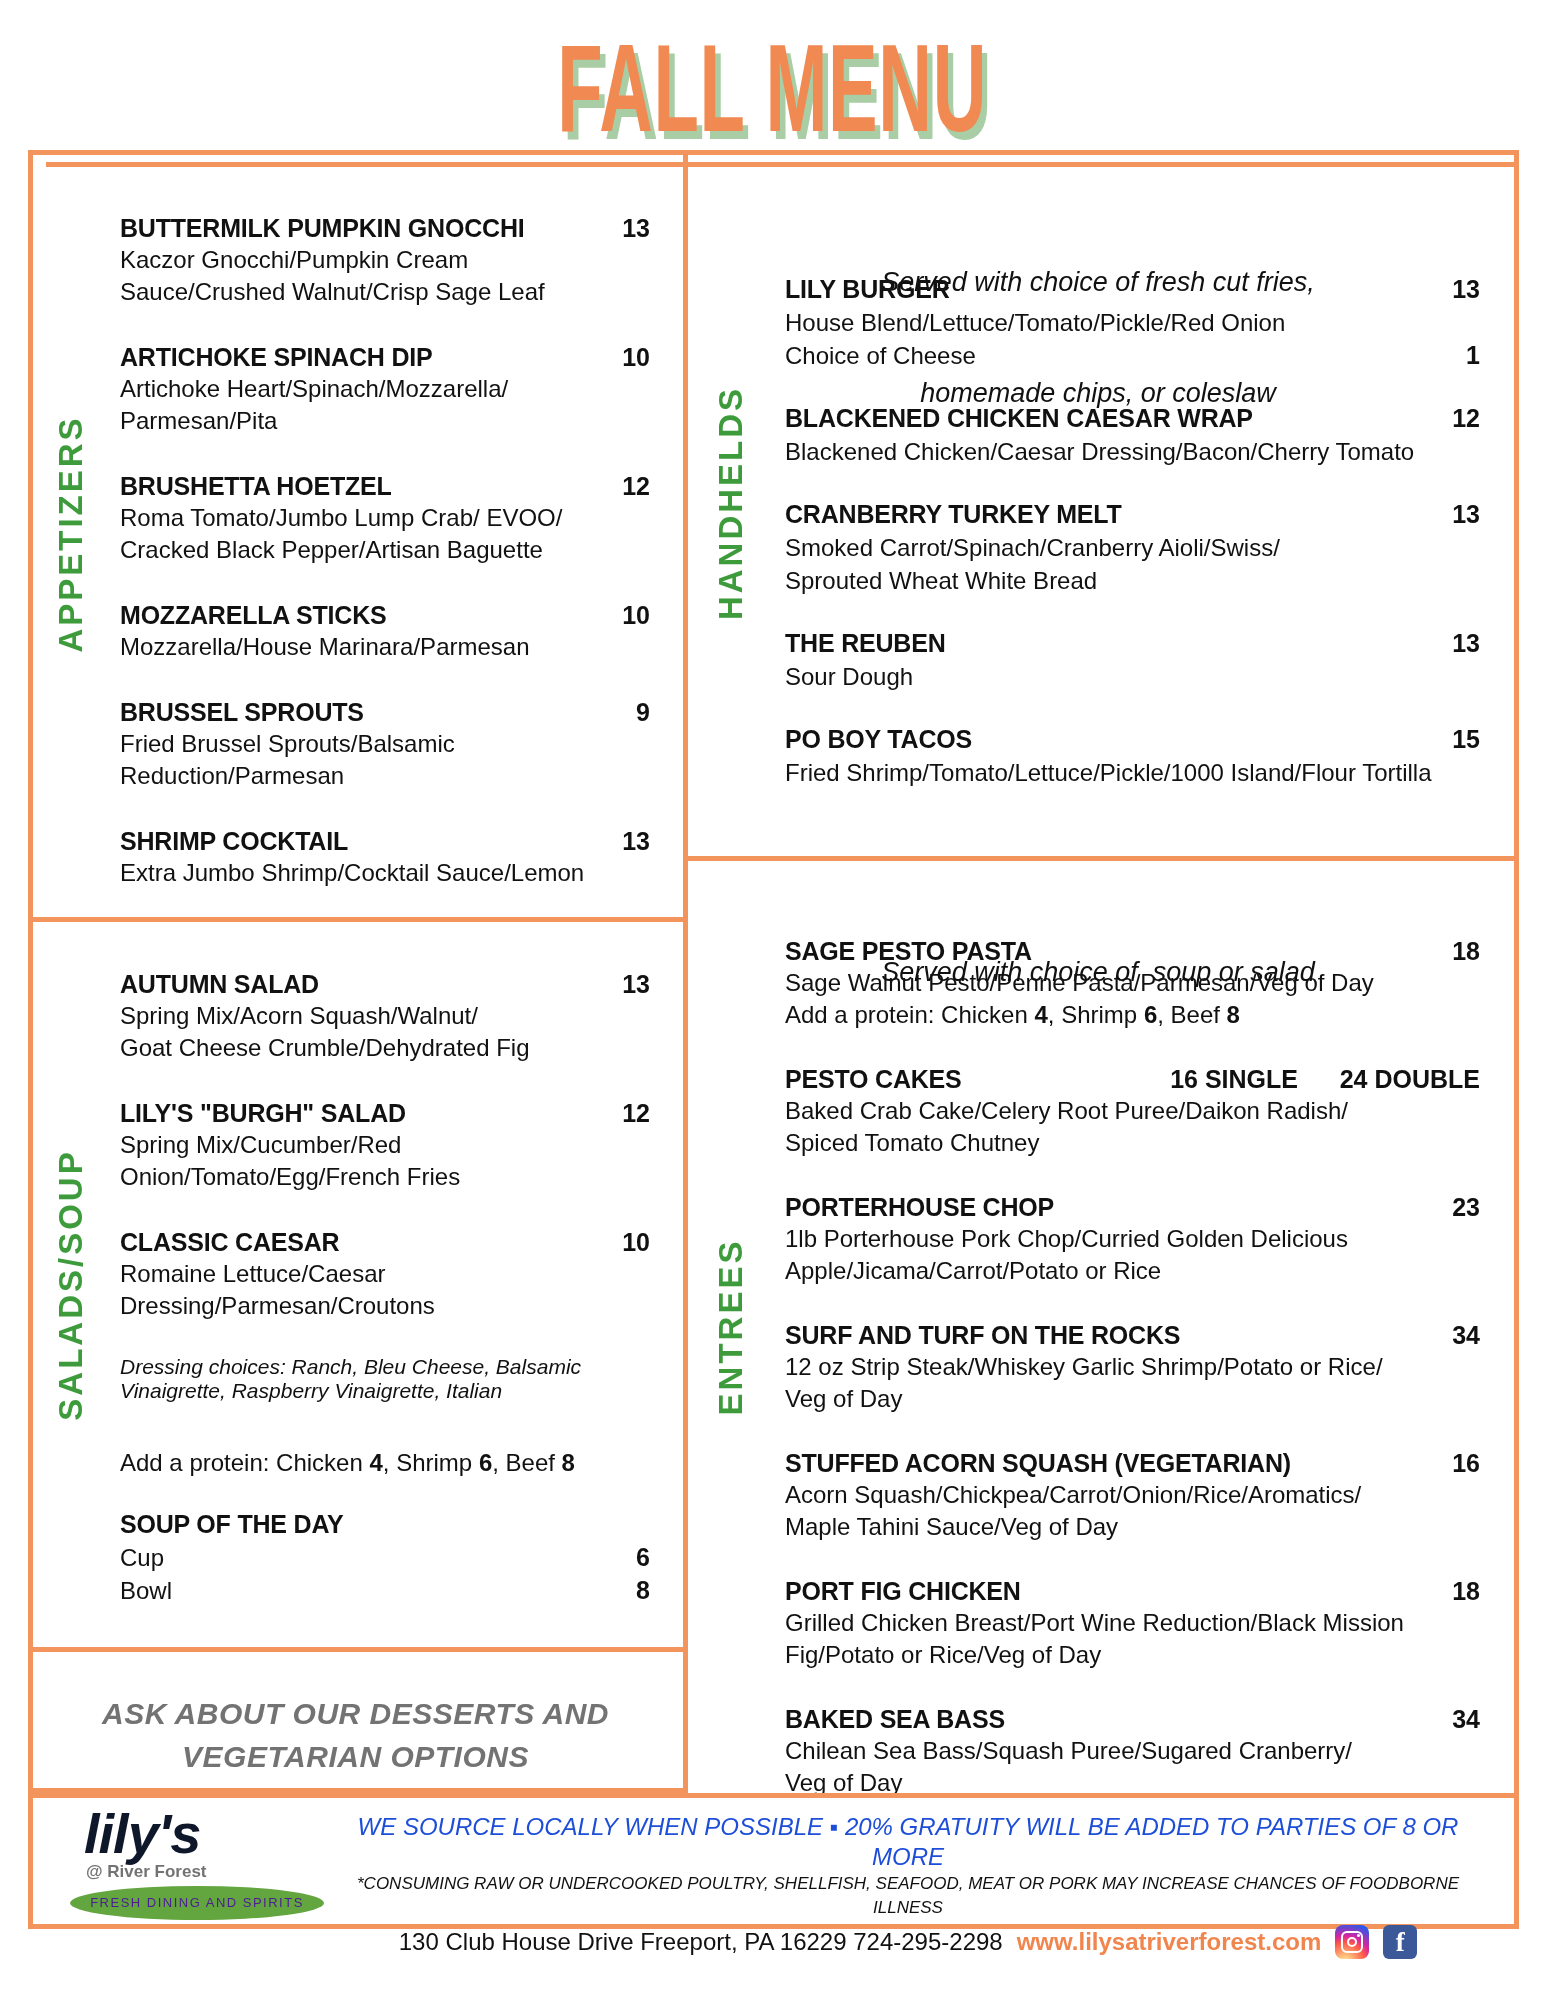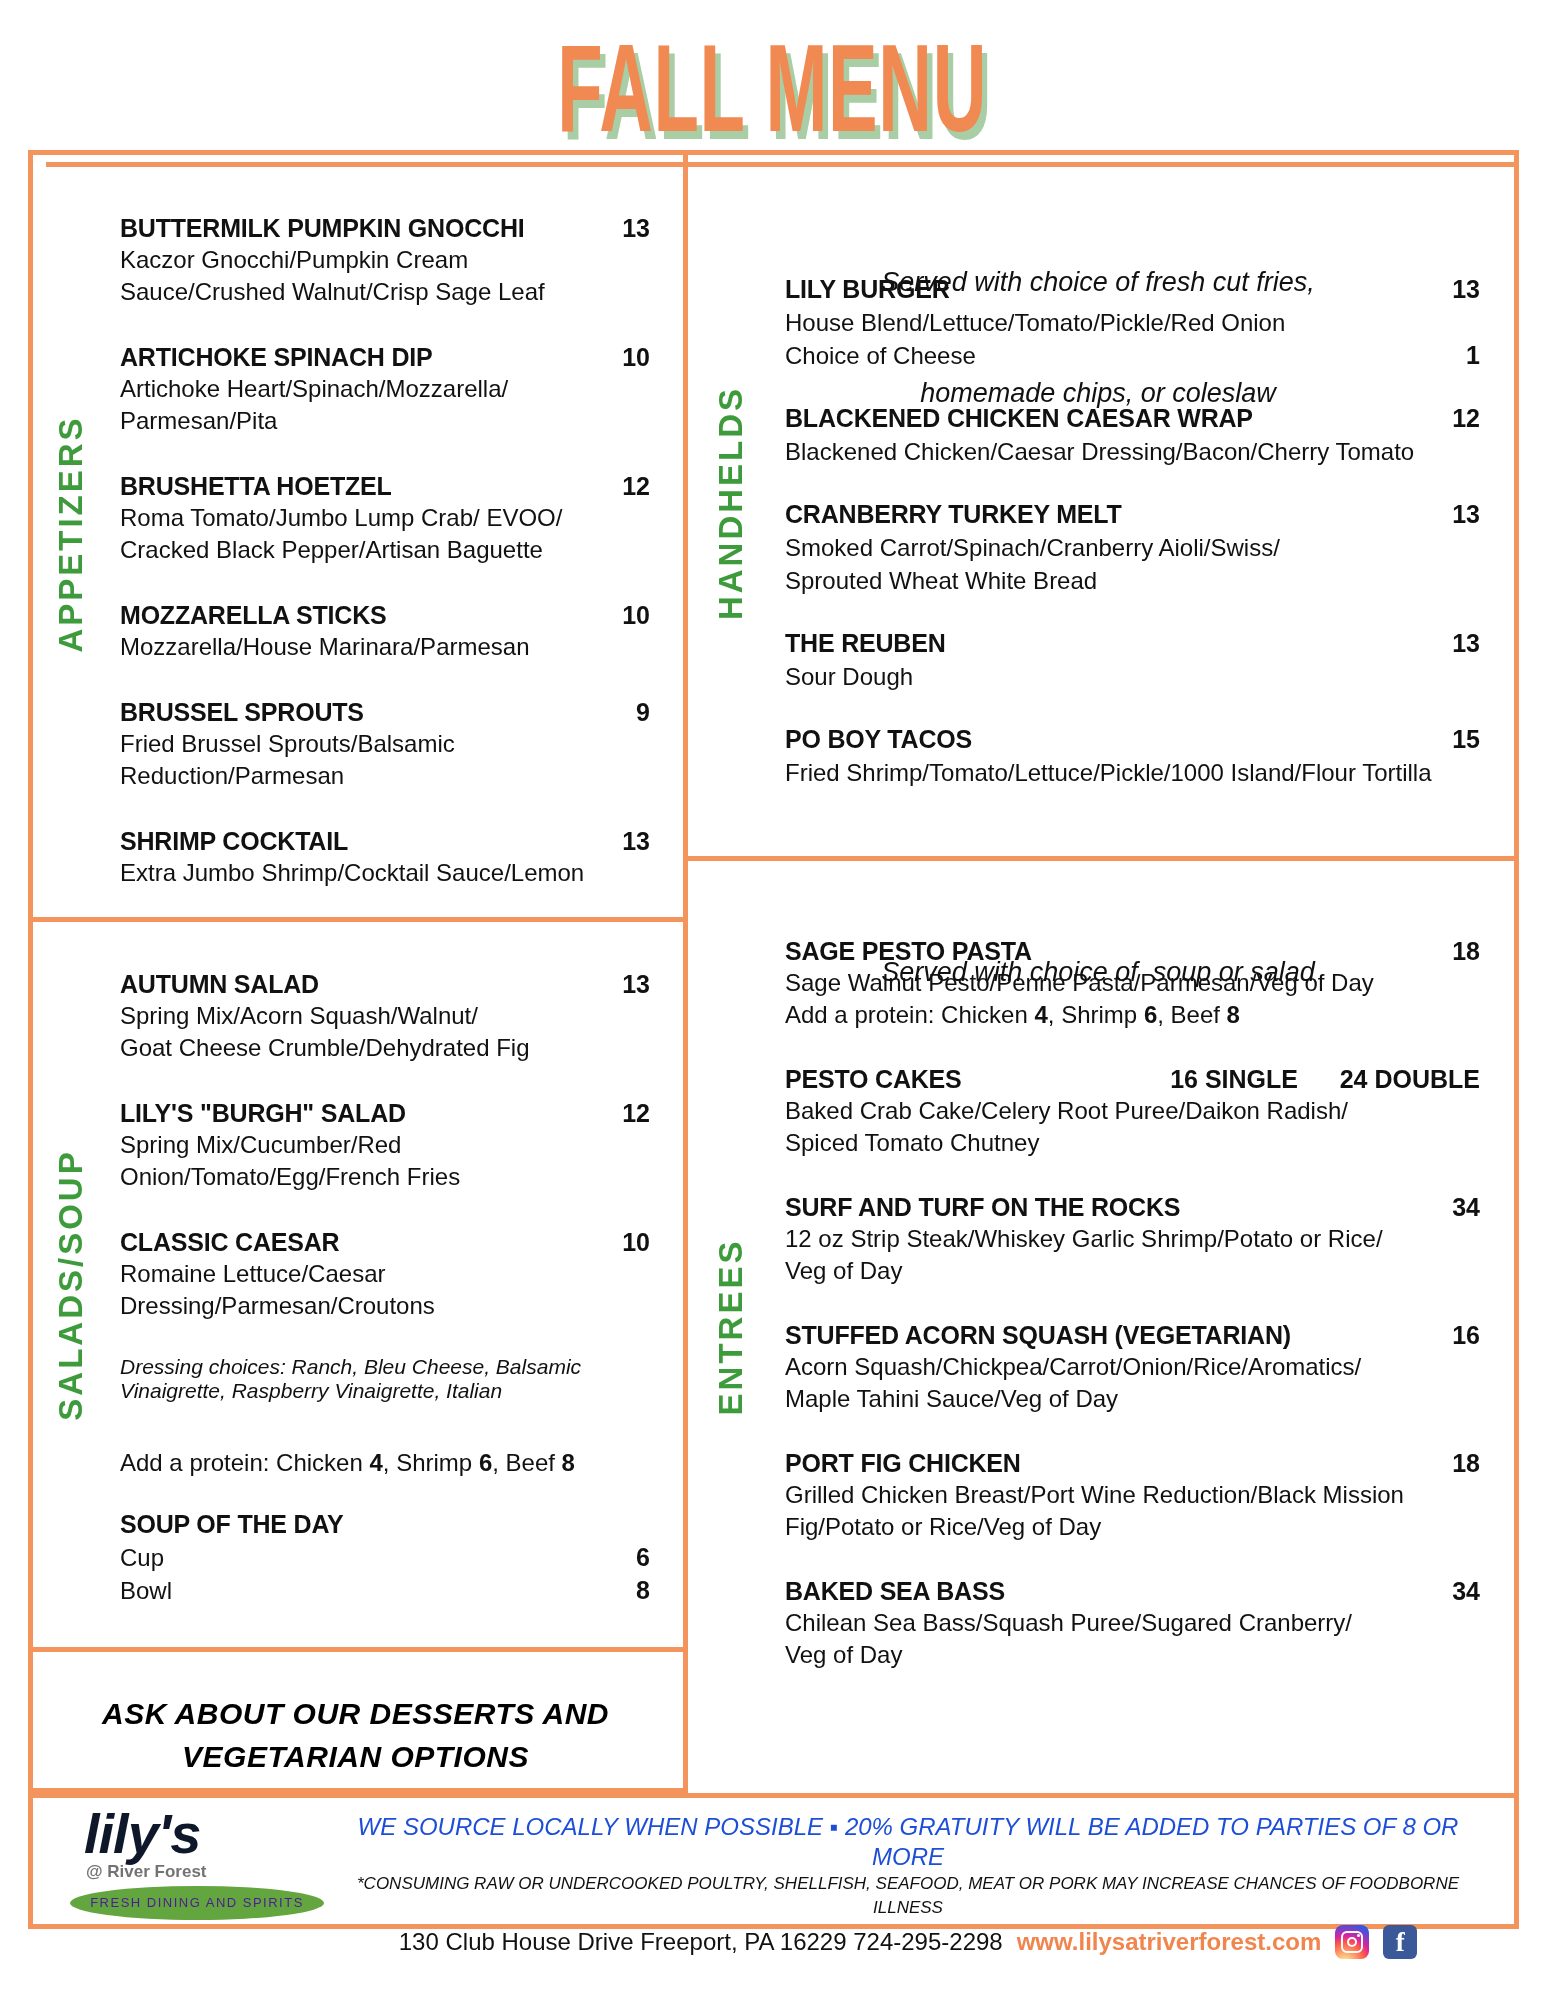--- a/index.html
+++ b/index.html
@@ -55,21 +55,21 @@
   #entree-serve{top:19px;}
 
   .note-italic{font-style:italic;font-size:21px;line-height:24px;margin-top:33px;white-space:nowrap;}
   .note-protein{font-size:24px;line-height:32px;margin-top:44px;white-space:nowrap;}
   .soup{margin-top:29px;}
   .soup .row{line-height:33px;}
   .soup .d{line-height:33px;}
 
   
   .dessert-lines{position:absolute;left:0;top:40px;width:655px;text-align:center;}
-  .dessert-lines div{color:#000000;font-weight:bold;font-style:italic;font-size:30px;line-height:43px;letter-spacing:0.5px;}
+  .dessert-lines div{color:#737373;font-weight:bold;font-style:italic;font-size:30px;line-height:43px;letter-spacing:0.5px;}
 
   
   #logo{position:absolute;left:56px;top:8px;width:260px;}
   .logo-script{font-weight:bold;font-size:56px;line-height:56px;color:#0f172a;letter-spacing:-1px;
                font-family:Liberation Sans, sans-serif;font-style:italic;}
   .logo-sub{position:absolute;left:2px;top:56px;font-weight:bold;font-size:17px;color:#737373;}
   .logo-ellipse{position:absolute;left:-14px;top:80px;width:254px;height:34px;background:#63A53F;
                 border-radius:50%;color:#4c1d95;font-size:13px;letter-spacing:1.5px;line-height:34px;text-align:center;}
   #footer-text{position:absolute;left:300px;top:14px;width:1160px;text-align:center;}
   .f-line1{font-style:italic;font-size:24px;line-height:30px;color:#1d4ed8;}
@@ -270,20 +270,28 @@
         <div class="item">
           <div class="row">
             <span class="t">PESTO CAKES</span>
             <span class="p">16 SINGLE&nbsp;&nbsp;&nbsp;&nbsp;&nbsp;&nbsp;24 DOUBLE</span>
           </div>
           <div class="d">Baked Crab Cake/Celery Root Puree/Daikon Radish/</div>
           <div class="d">Spiced Tomato Chutney</div>
         </div>
         <div class="item">
           <div class="row">
+            <span class="t">PORTERHOUSE CHOP</span>
+            <span class="p">23</span>
+          </div>
+          <div class="d">1lb Porterhouse Pork Chop/Curried Golden Delicious</div>
+          <div class="d">Apple/Jicama/Carrot/Potato or Rice</div>
+        </div>
+        <div class="item">
+          <div class="row">
             <span class="t">SURF AND TURF ON THE ROCKS</span>
             <span class="p">34</span>
           </div>
           <div class="d">12 oz Strip Steak/Whiskey Garlic Shrimp/Potato or Rice/</div>
           <div class="d">Veg of Day</div>
         </div>
         <div class="item">
           <div class="row">
             <span class="t">STUFFED ACORN SQUASH (VEGETARIAN)</span>
             <span class="p">16</span>

